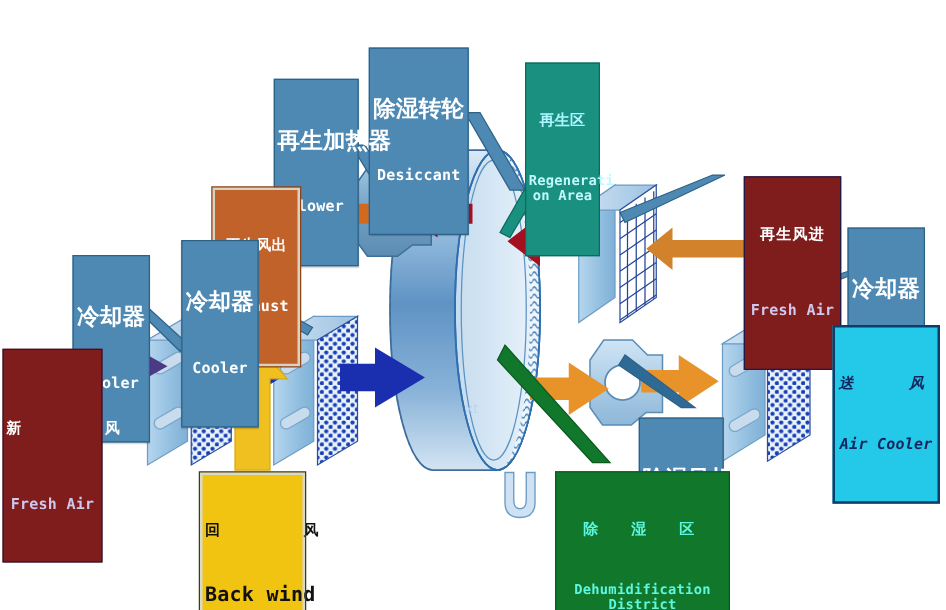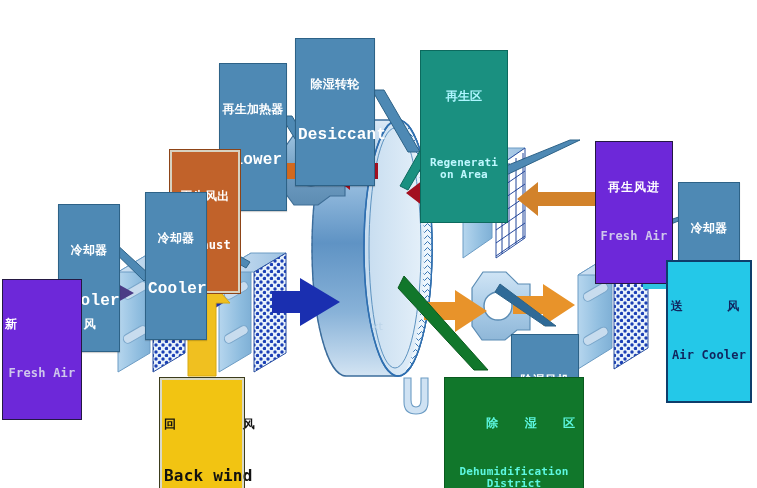--- a/index.html
+++ b/index.html
@@ -36,59 +36,59 @@
     font-weight:700;
   }
 
   
   .cal{
     background:#4e89b4;
     border:1px solid #2d6287;
     color:#ffffff;
     box-shadow:0 1px 1px rgba(0,0,0,.18);
   }
-  .cal .cn{font-size:12px;}
-  .cal .en{font-size:16px;font-family:Liberation Mono, monospace;}
+  .cal .cn{font-size:18px;}
+  .cal .en{font-size:12px;}
 
   
   .teal{
     background:#1a9080;
     border:1px solid #0c6a5e;
     color:#9df3ff;
   }
   .teal .cn{font-size:12px;color:#aef6ff;}
-  .teal .en{font-size:11px;color:#bff8ff;margin-top:18px;}
+  .teal .en{font-size:11px;color:#bff8ff;}
 
   
   .green{
     background:#11772b;
     border:1px solid #0a5a1f;
     color:#46f0d8;
   }
-  .green .cn{font-size:12px;letter-spacing:6px;color:#5df7e0;text-align:right;}
+  .green .cn{font-size:12px;letter-spacing:6px;color:#5df7e0;}
   .green .en{font-size:11px;color:#5df7e0;}
 
   
   .orange{
     background:#c1622a;
     border:2px solid #d8d2c0;
     outline:1px solid #8d4417;
     color:#ffffff;
   }
   .orange .cn{font-size:12px;}
   .orange .en{font-size:12px;}
 
   
   .purple{
-    background:#6d28d9;
+    background:#7f1d1d;
     border:1px solid #241843;
     color:#cfc7ec;
   }
   .purple .cn{font-size:12px;letter-spacing:10px;color:#ffffff;}
-  .purple .en{font-size:12px;}
+  .purple .en{font-size:12px;margin-top:12px;}
   .purple.tight .cn{letter-spacing:1px;}
 
   
   .yellow{
     background:#f2c412;
     border:2px solid #d9d9c8;
     outline:1px solid #3c3c1c;
     color:#111111;
   }
   .yellow .cn{font-size:12px;letter-spacing:10px;text-align:center;}
@@ -323,21 +323,21 @@
   <div class="lbl cal" style="left:295px;top:38px;width:80px;padding:3px 2px 4px;">
     <span class="cn">除湿转轮</span>
     <span class="en">Desiccant</span>
   </div>
 
   <div class="lbl cal" style="left:219px;top:63px;width:68px;padding:3px 2px 4px;">
     <span class="cn">再生加热器</span>
     <span class="en">Blower</span>
   </div>
 
-  <div class="lbl teal" style="left:420px;top:50px;width:88px;padding:3px 2px 4px;">
+  <div class="lbl teal" style="left:420px;top:50px;width:60px;padding:3px 2px 4px;">
     <span class="cn">再生区</span>
     <span class="en">Regenerati
 on Area</span>
   </div>
 
 
   <div class="lbl purple tight" style="left:595px;top:141px;width:78px;padding:3px 2px 4px;">
     <span class="cn">再生风进</span>
     <span class="en">Fresh Air</span>
   </div>
@@ -355,40 +355,40 @@
   <div class="lbl cal" style="left:58px;top:204px;width:62px;padding:3px 2px 4px;">
     <span class="cn">冷却器</span>
     <span class="en">Cooler</span>
   </div>
 
   <div class="lbl cal" style="left:145px;top:192px;width:62px;padding:3px 2px 4px;">
     <span class="cn">冷却器</span>
     <span class="en">Cooler</span>
   </div>
 
-  <div class="lbl purple" style="left:2px;top:279px;width:80px;padding:2px 2px 3px;">
+  <div class="lbl purple" style="left:2px;top:279px;width:80px;padding:20px 2px 3px;">
     <span class="cn">新    风</span>
     <span class="en">Fresh Air</span>
   </div>
 
   <div class="lbl yellow" style="left:160px;top:378px;width:84px;padding:2px 2px 3px;">
     <span class="cn">回    风</span>
     <span class="en">Back wind</span>
   </div>
 
   <div class="lbl cal" style="left:511px;top:334px;width:68px;padding:3px 2px 4px;">
     <span class="cn">除湿风机</span>
     <span class="en">Blower</span>
   </div>
 
   <div class="lbl green" style="left:444px;top:377px;width:140px;padding:3px 2px 4px;">
     <span class="cn">除  湿  区</span>
     <span class="en">Dehumidification
 District</span>
   </div>
 
-  <div class="lbl cyan" style="left:666px;top:260px;width:86px;padding:2px 2px 3px;">
+  <div class="lbl cyan" style="left:666px;top:260px;width:86px;padding:2px 2px 3px;font-style:italic;">
     <span class="cn">送   风</span>
     <span class="en">Air Cooler</span>
   </div>
 
 
 </div>
 
 </body></html>

